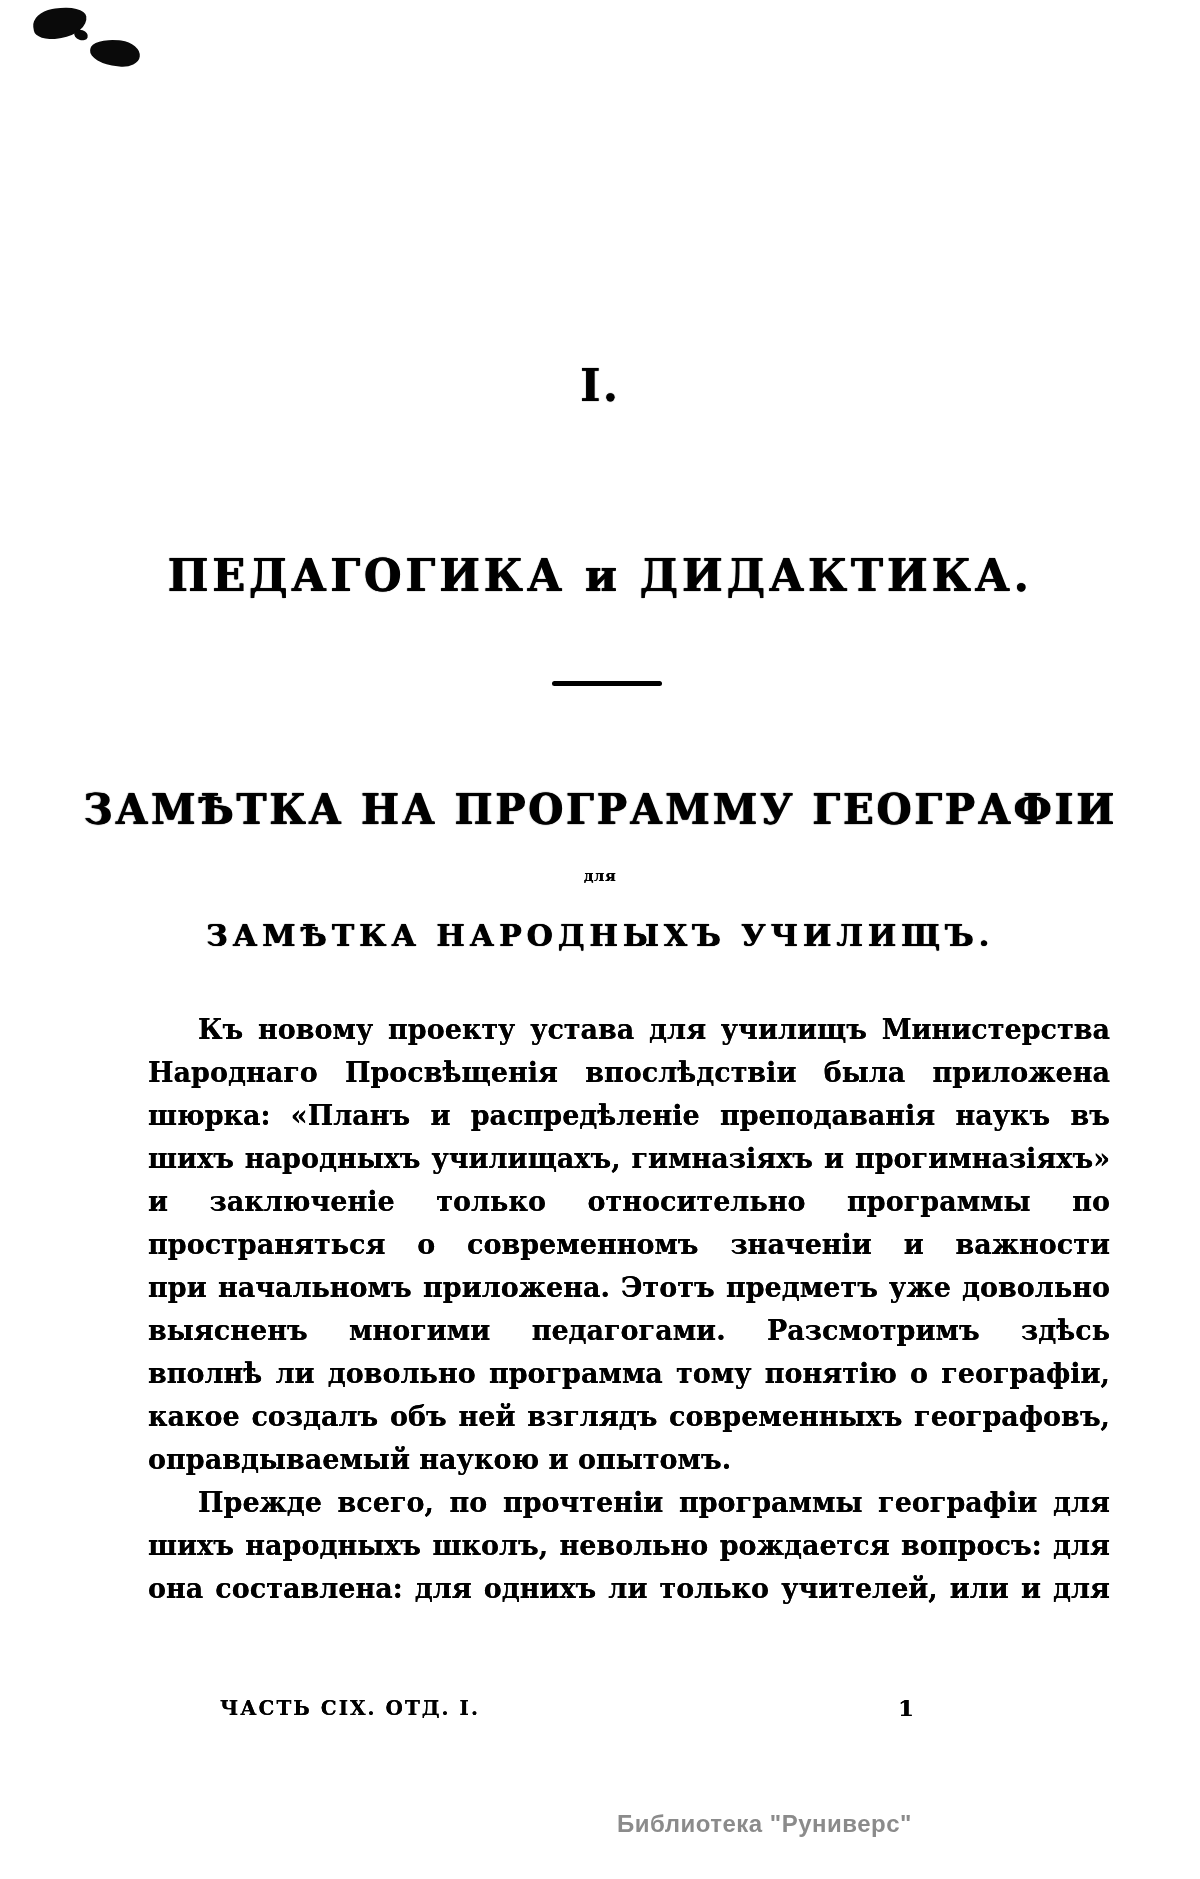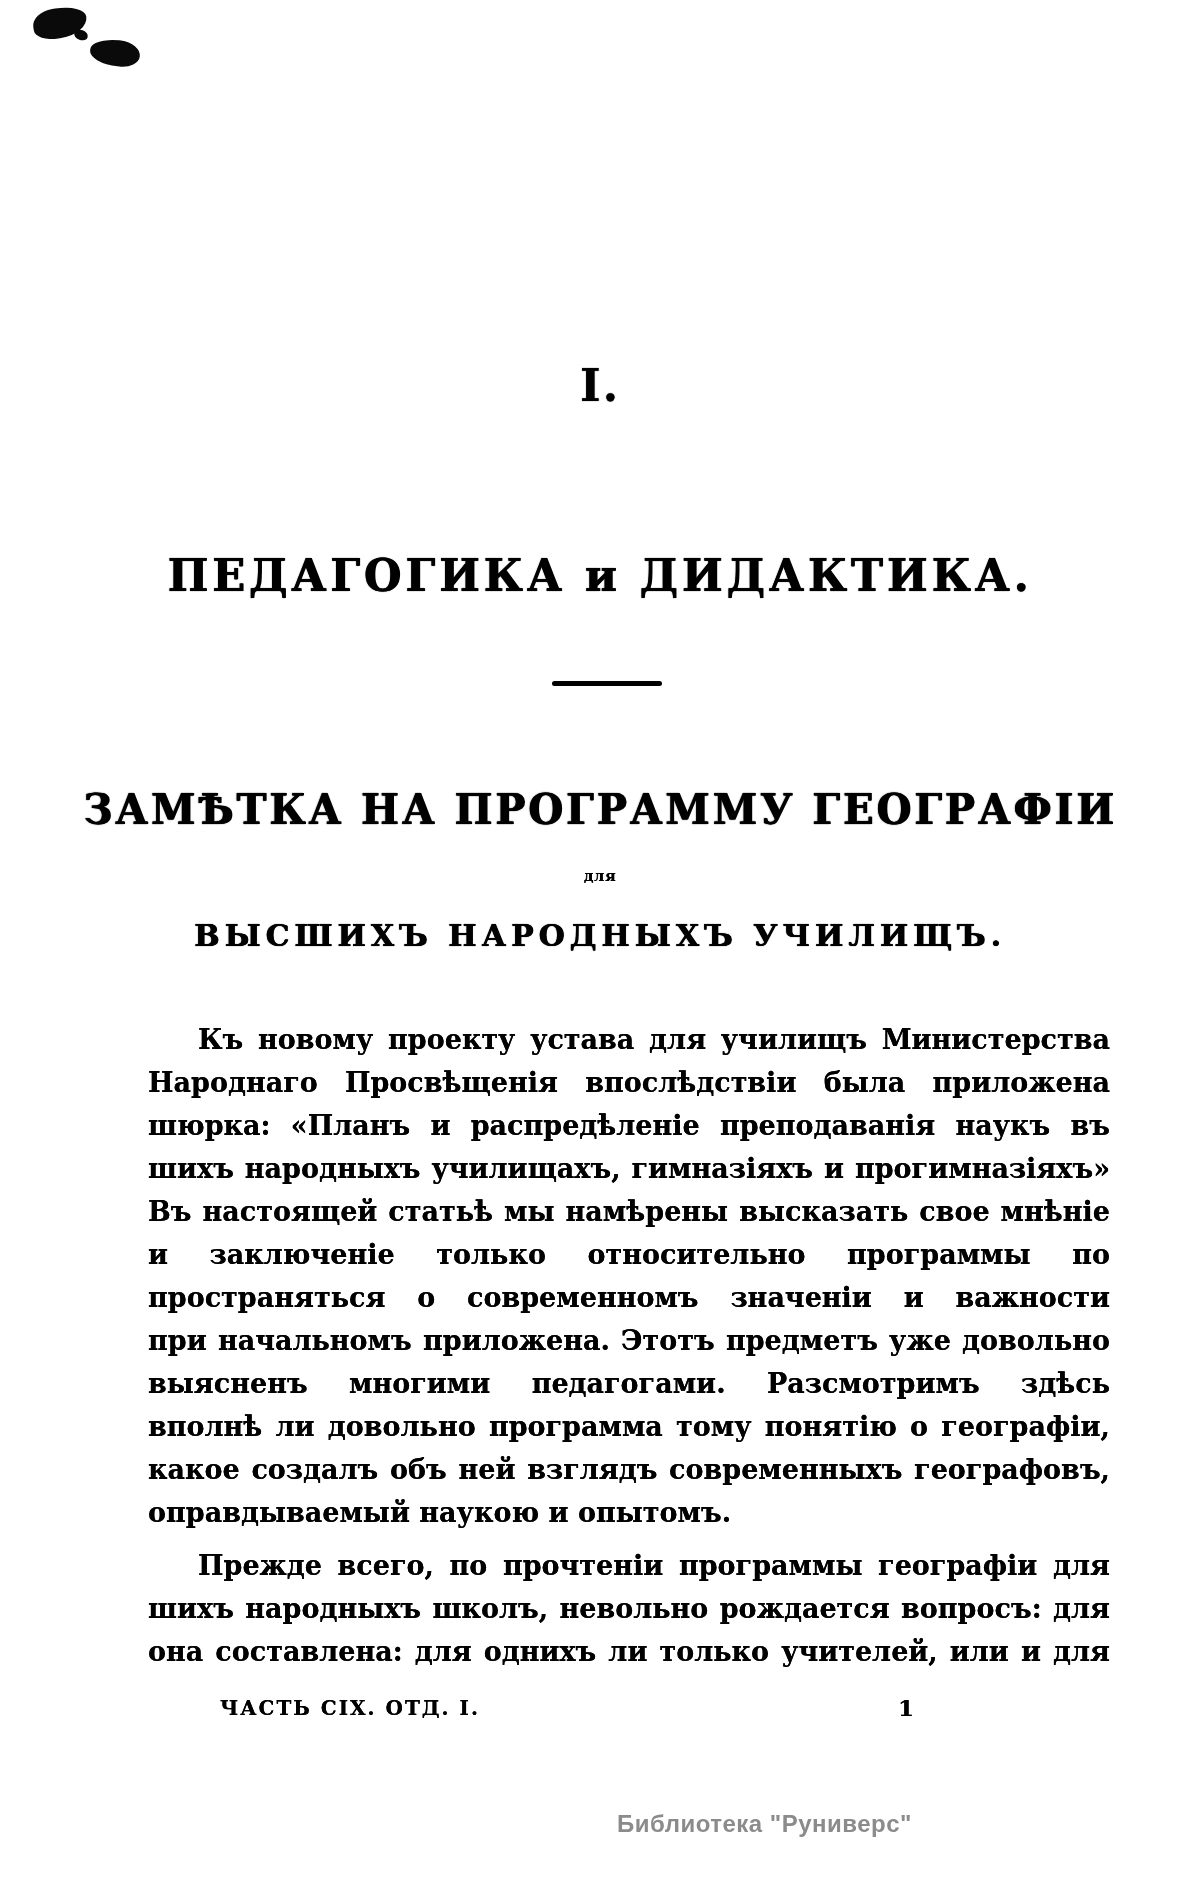--- a/index.html
+++ b/index.html
@@ -49,21 +49,21 @@
   .body-text {
     position:absolute; top:1008px; left:148px; width:962px;
     font-size:27px; font-weight:700;
     text-shadow:0 0 0.6px rgba(0,0,0,0.9);
   }
   .bline {
     height:43px; line-height:43px; overflow:hidden;
     text-align:justify; text-align-last:justify;
     white-space:normal;
   }
-  .bline.indent  { padding-left:50px;margin-top:10px; }
+  .bline.indent  { padding-left:50px; }
   .bline.paraend { text-align-last:left; }
 
   .footer {
     position:absolute; top:1696px; left:0; width:1112px; height:30px;
     font-weight:700;
   }
   .footer-signature {
     position:absolute; left:220px; top:0;
     font-size:20px; letter-spacing:2px; text-shadow:0 0 0.6px #000;
   }
@@ -89,28 +89,27 @@
   <div class="section-number">I.</div>
 
   <div class="section-title">ПЕДАГОГИКА и ДИДАКТИКА.</div>
 
   <div class="title-divider"></div>
 
   <div class="article-title">ЗАМѢТКА НА ПРОГРАММУ ГЕОГРАФІИ</div>
 
   <div class="article-subtitle-preposition">для</div>
 
-  <div class="article-subtitle">ВЫСШИХЪ НАРОДНЫХЪ УЧИЛИЩЪ.</div>
+  <div class="article-subtitle">ЗАМѢТКА НАРОДНЫХЪ УЧИЛИЩЪ.</div>
 
   <div class="body-text">
       <div class="bline indent">Къ новому проекту устава для училищъ Министерства</div>
       <div class="bline">Народнаго Просвѣщенія впослѣдствіи была приложена бро-</div>
       <div class="bline">шюрка: «Планъ и распредѣленіе преподаванія наукъ въ выс-</div>
       <div class="bline">шихъ народныхъ училищахъ, гимназіяхъ и прогимназіяхъ» etc.</div>
-      <div class="bline">Въ настоящей статьѣ мы намѣрены высказать свое мнѣніе</div>
       <div class="bline">и заключеніе только относительно программы по географіи</div>
       <div class="bline">пространяться о современномъ значеніи и важности географіи</div>
       <div class="bline">при начальномъ приложена. Этотъ предметъ уже довольно</div>
       <div class="bline">выясненъ многими педагогами. Разсмотримъ здѣсь только:</div>
       <div class="bline">вполнѣ ли довольно программа тому понятію о географіи,</div>
       <div class="bline">какое создалъ объ ней взглядъ современныхъ географовъ,</div>
       <div class="bline paraend">оправдываемый наукою и опытомъ.</div>
       <div class="bline indent">Прежде всего, по прочтеніи программы географіи для выс-</div>
       <div class="bline">шихъ народныхъ школъ, невольно рождается вопросъ: для кого</div>
       <div class="bline">она составлена: для однихъ ли только учителей, или и для</div>

